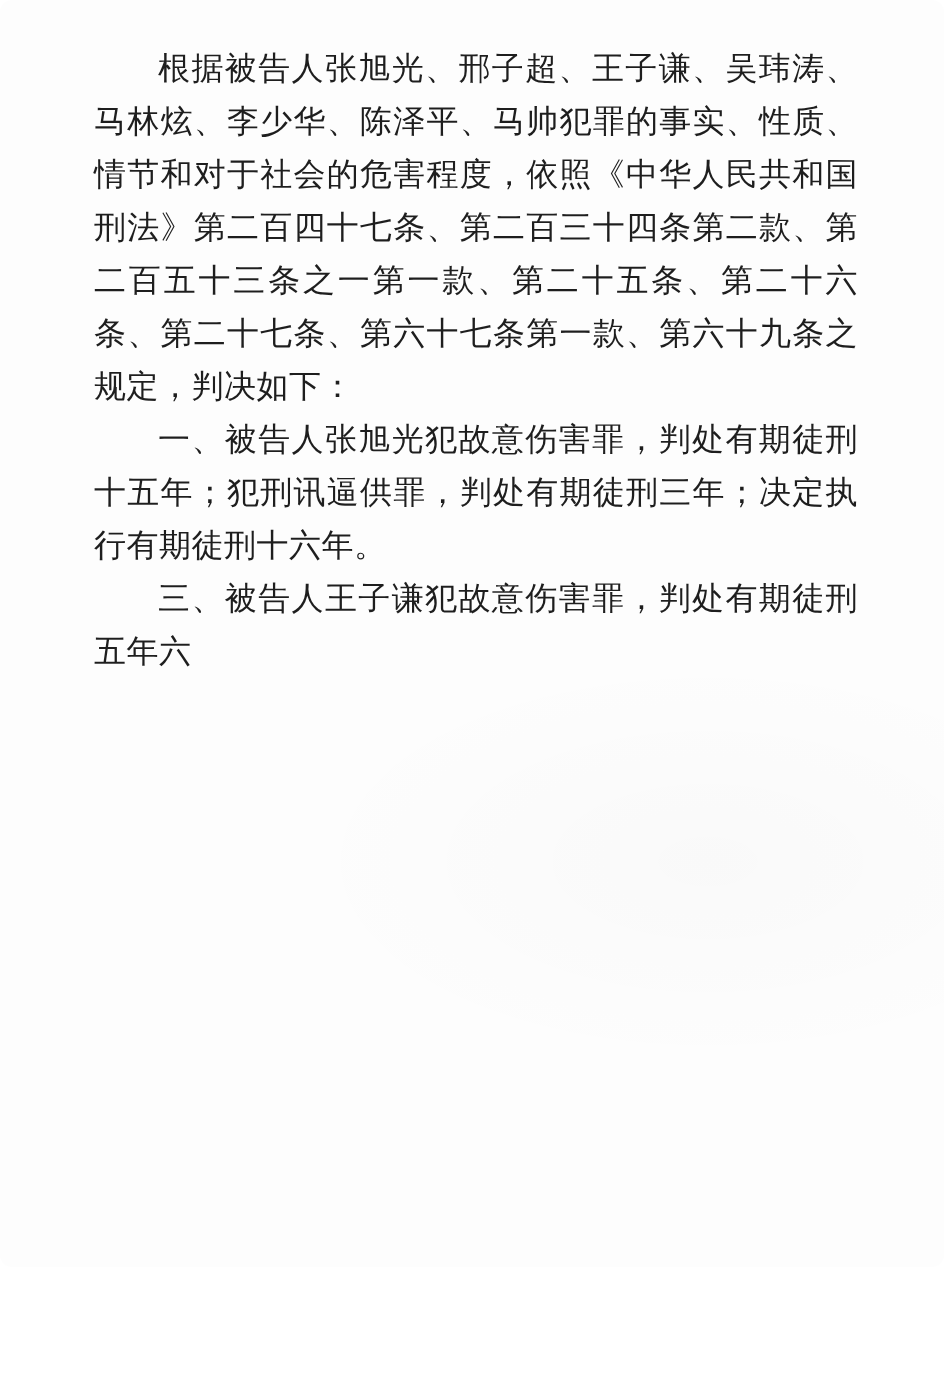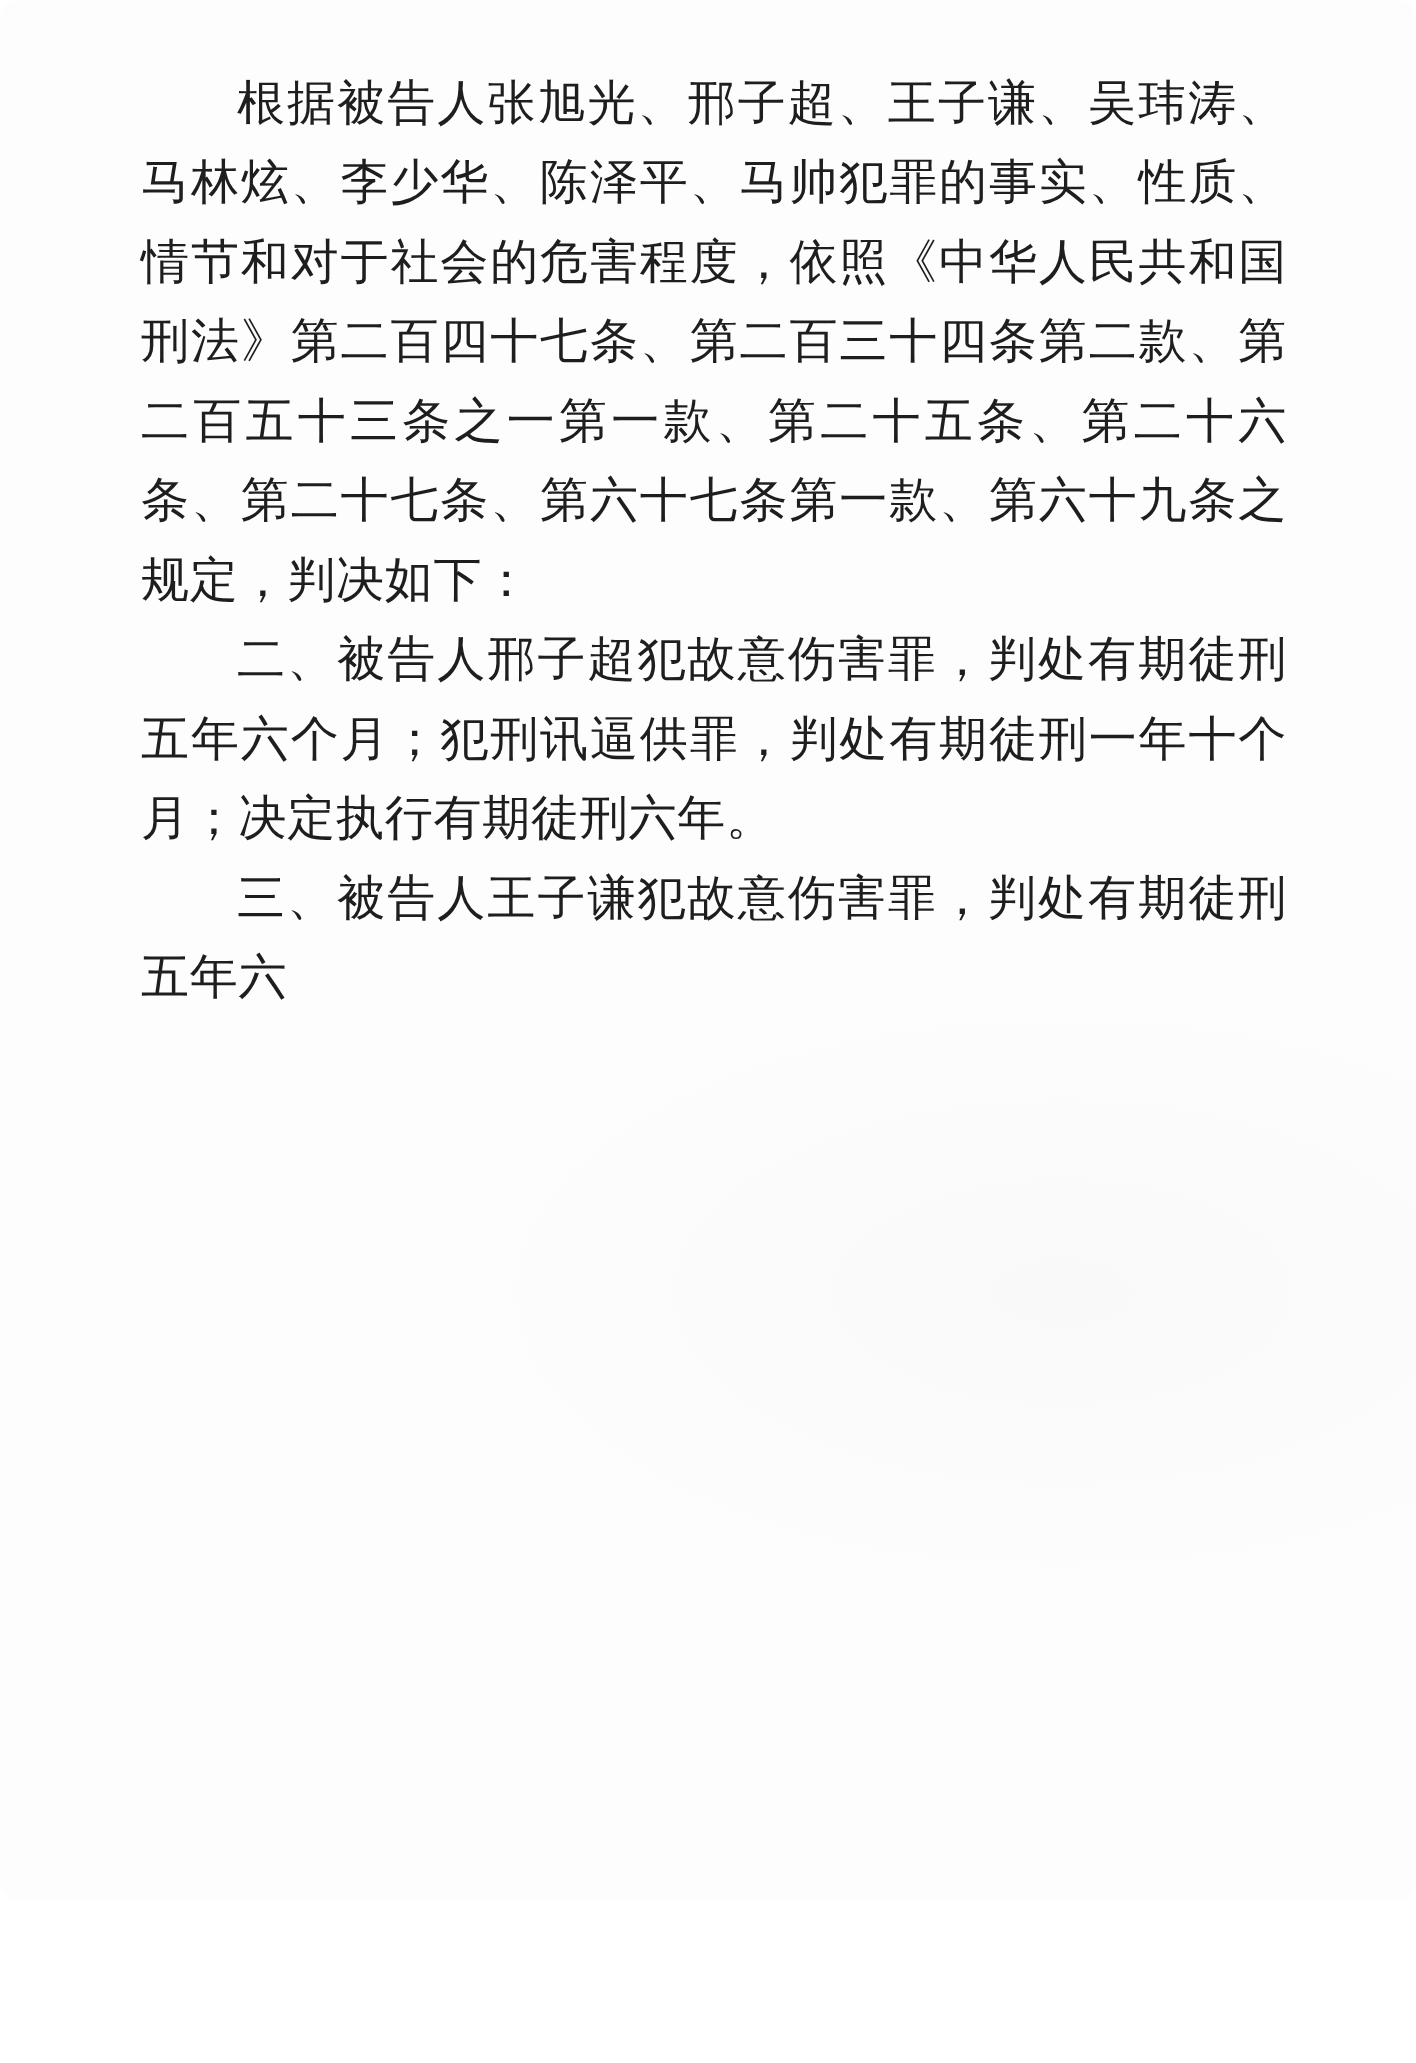--- a/index.html
+++ b/index.html
@@ -48,18 +48,18 @@
     font-size: 13px;
     color: #2a2a2a;
   }
 </style>
 </head>
 <body>
 
 <div class="page">
   <div class="content">
     <p class="para">根据被告人张旭光、邢子超、王子谦、吴玮涛、马林炫、李少华、陈泽平、马帅犯罪的事实、性质、情节和对于社会的危害程度，依照《中华人民共和国刑法》第二百四十七条、第二百三十四条第二款、第二百五十三条之一第一款、第二十五条、第二十六条、第二十七条、第六十七条第一款、第六十九条之规定，判决如下：</p>
-    <p class="para">二、被告人邢子超犯故意伤害罪，判处有期徒刑五年六个月；犯刑讯逼供罪，判处有期徒刑一年十个月；决定执行有期徒刑六年。</p>
+    <p class="para">一、被告人张旭光犯故意伤害罪，判处有期徒刑十五年；犯刑讯逼供罪，判处有期徒刑三年；决定执行有期徒刑十六年。</p>
     <p class="para">三、被告人王子谦犯故意伤害罪，判处有期徒刑五年六</p>
   </div>
 
   <div class="page-number">32</div>
 </div>
 
 </body></html>

